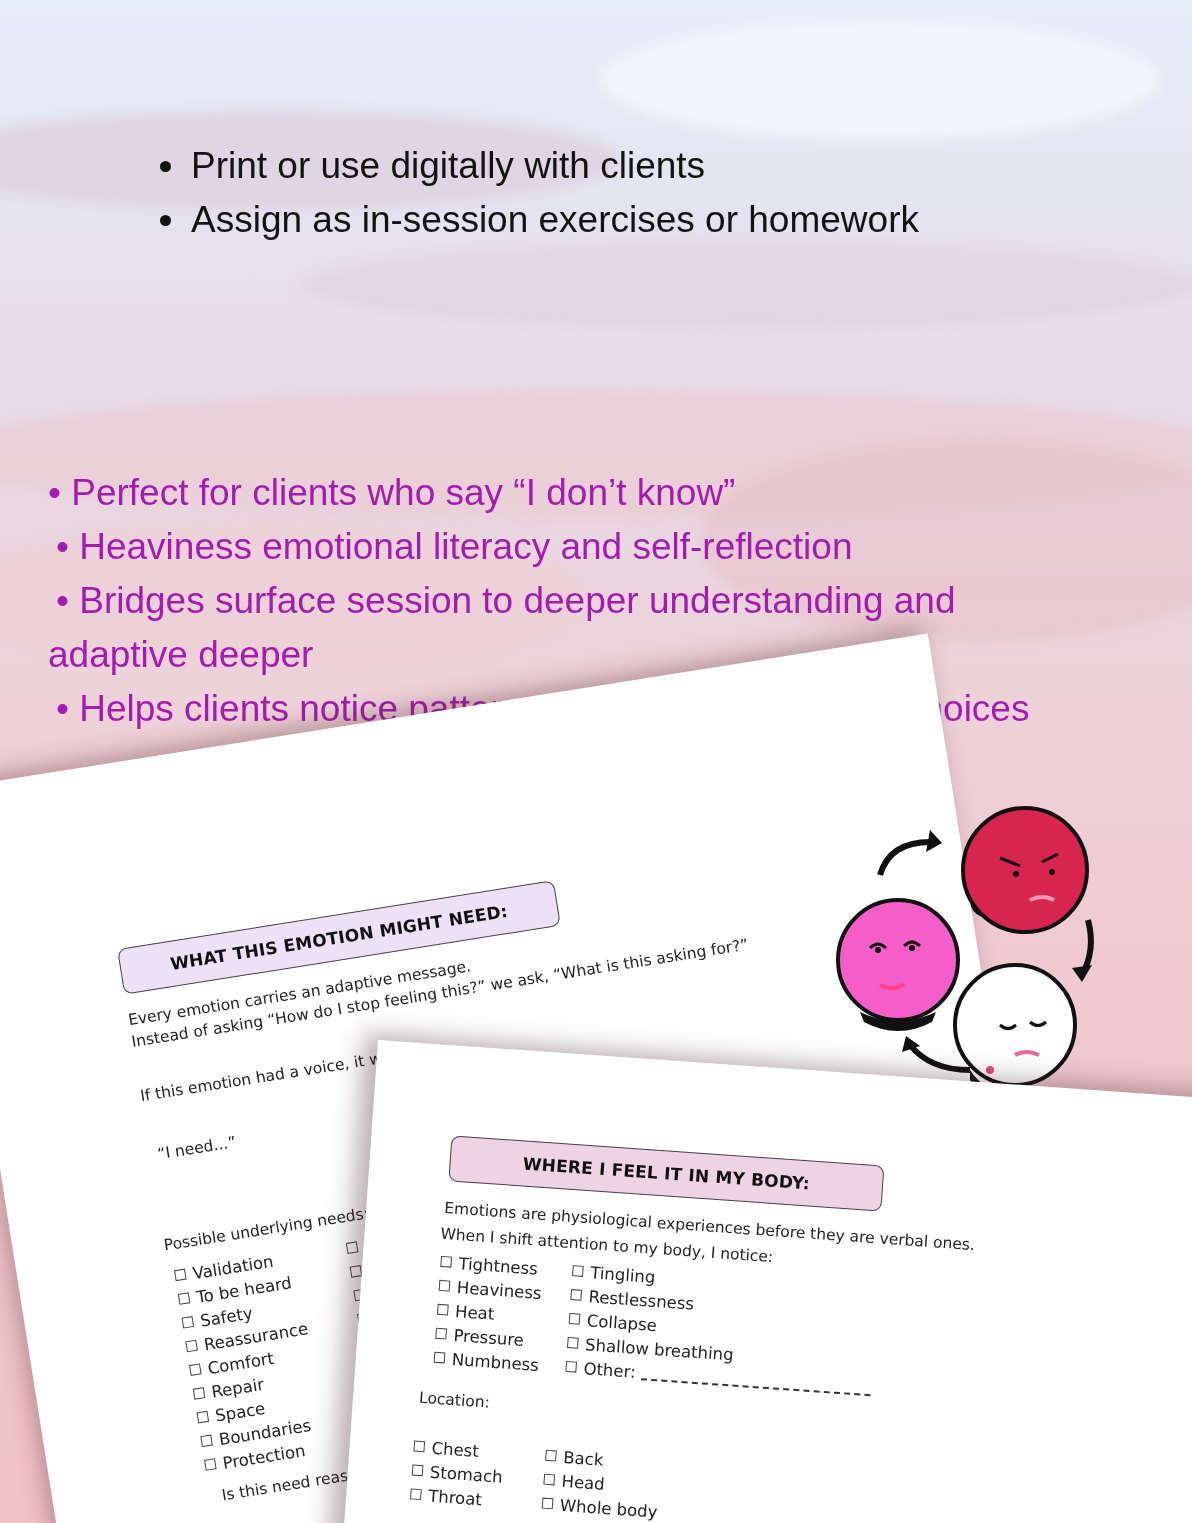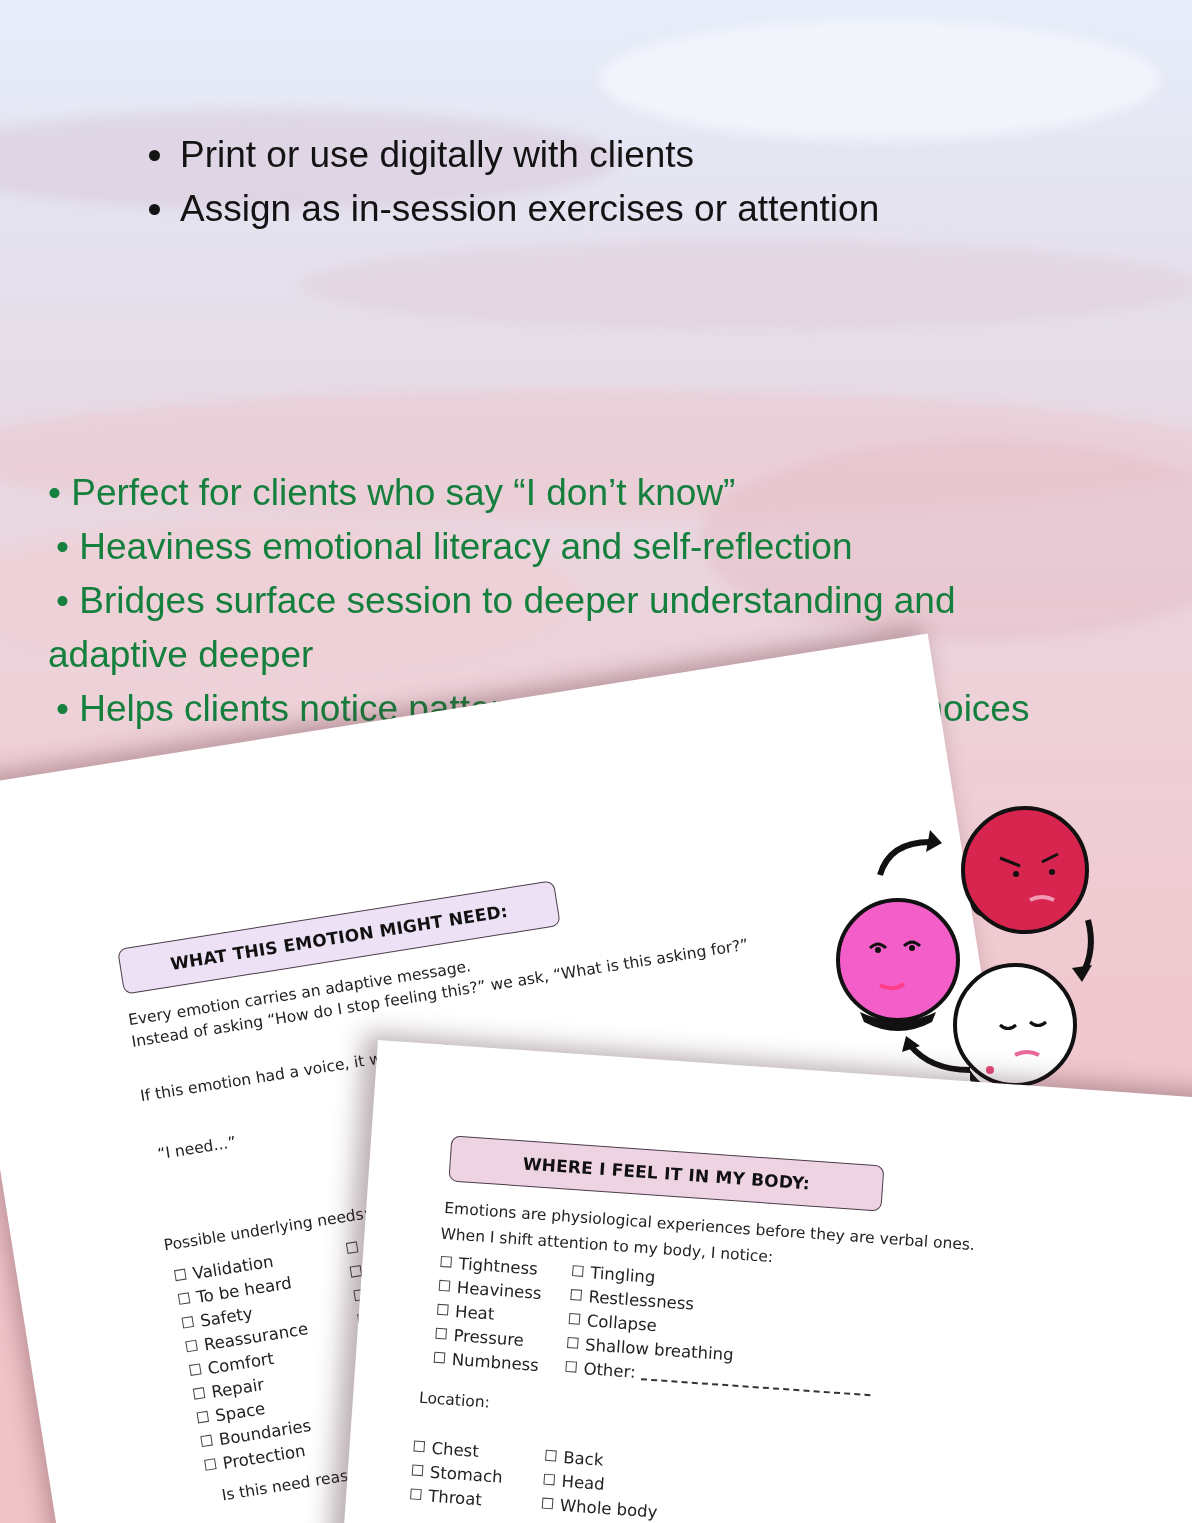--- a/index.html
+++ b/index.html
@@ -9,28 +9,28 @@
     background: linear-gradient(180deg, #e6eefa 0%, #e5e3f0 14%, #e6dbe6 26%, #ead6df 36%, #efcfd6 50%, #f0c7cd 70%, #efc3c6 100%);
   }
   .cloud { position: absolute; border-radius: 50%; filter: blur(6px); }
   .c1 { left: 600px; top: 20px; width: 560px; height: 120px; background: rgba(244,246,253,0.85); }
   .c2 { left: -80px; top: 110px; width: 700px; height: 100px; background: rgba(216,192,212,0.45); }
   .c3 { left: 300px; top: 240px; width: 900px; height: 90px; background: rgba(226,205,220,0.5); }
   .c4 { left: -60px; top: 390px; width: 1300px; height: 130px; background: rgba(236,200,208,0.55); }
   .c5 { left: 700px; top: 440px; width: 560px; height: 200px; background: rgba(230,190,200,0.5); }
   .c6 { left: -40px; top: 520px; width: 620px; height: 150px; background: rgba(240,205,212,0.55); }
 
-  .bullets-a { position: absolute; left: 142px; top: 128px; margin: 0; padding: 0; list-style: none; }
+  .bullets-a { position: absolute; left: 142px; top: 128px; margin: 11px; padding: 0; list-style: none; }
   .bullets-a li {
     position: relative; padding-left: 38px; font-size: 37px; line-height: 54px; color: #131313;
   }
   .bullets-a li::before {
     content: ""; position: absolute; left: 7px; top: 22px; width: 11px; height: 11px; border-radius: 50%; background: #131313;
   }
-  .bullets-b { position: absolute; left: 48px; top: 466px; width: 1120px; font-size: 37px; line-height: 54px; color: #15803d; }
+  .bullets-b { position: absolute; left: 48px; top: 466px; width: 1120px; font-size: 37px; line-height: 54px; color: #a21caf; }
   .bullets-b p { margin: 0; }
   .bullets-b .ind { padding-left: 8px; }
 
   
   .sheet {
     position: absolute; background: #fff;
     box-shadow: -6px -8px 22px rgba(90,40,50,0.35);
     font-family: "DejaVu Sans", sans-serif; color: #222;
   }
   .sheet-back {
@@ -61,21 +61,21 @@
 
 <div class="cloud c1"></div>
 <div class="cloud c2"></div>
 <div class="cloud c3"></div>
 <div class="cloud c4"></div>
 <div class="cloud c5"></div>
 <div class="cloud c6"></div>
 
 <ul class="bullets-a">
   <li>Print or use digitally with clients</li>
-  <li>Assign as in-session exercises or attention</li>
+  <li>Assign as in-session exercises or homework</li>
 </ul>
 
 <div class="bullets-b">
   <p>• Perfect for clients who say “I don’t know”</p>
   <p class="ind">• Heaviness emotional literacy and self-reflection</p>
   <p class="ind">• Bridges surface session to deeper understanding and</p>
   <p>adaptive deeper</p>
   <p class="ind">• Helps clients notice patterns and make intentional choices</p>
 </div>
 

